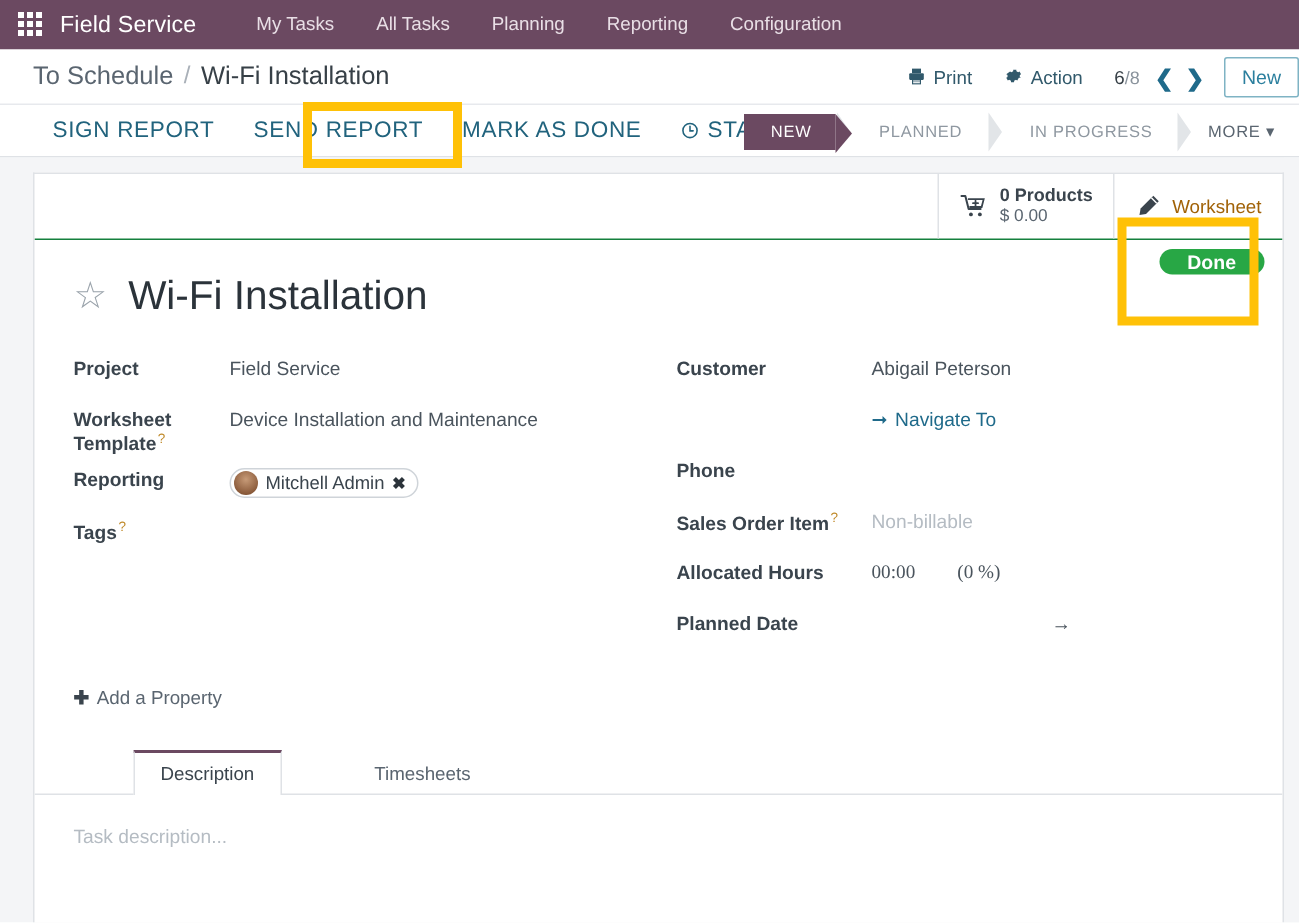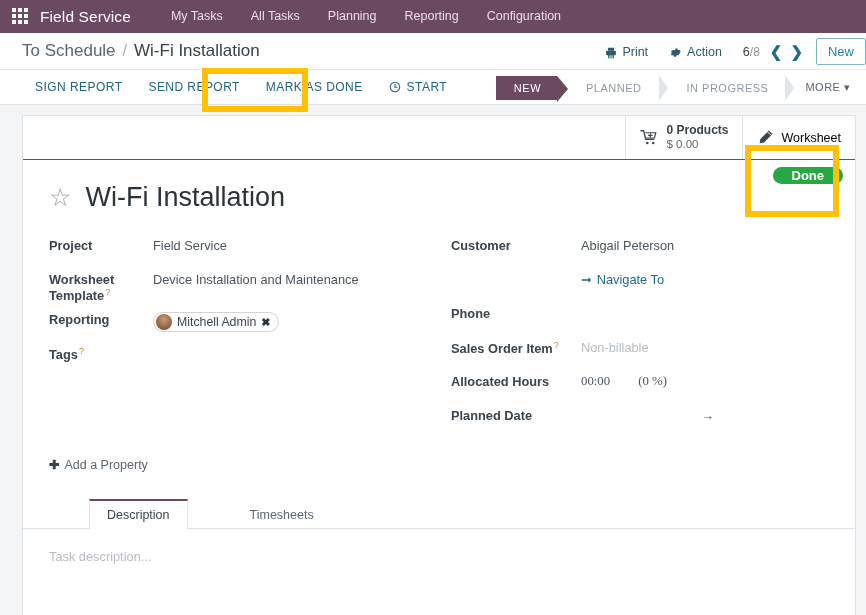--- a/index.html
+++ b/index.html
@@ -61,21 +61,21 @@
 
   .cp-right {
     position: absolute;
     right: 0; top: 0;
     height: 37px;
     display: flex;
     align-items: center;
     gap: 0;
   }
   .cp-btn {
-    display: flex; align-items: flex-end; gap: 5px;
+    display: flex; align-items: flex-start; gap: 5px;
     font-size: 12.5px; color: #31596b;
     padding: 0 11px;
     cursor: pointer;
     white-space: nowrap;
   }
   .pager {
     font-size: 12px; color: #5a6570;
     margin-left: 10px; margin-right: 6px;
     white-space: nowrap;
     cursor: pointer;
@@ -101,21 +101,21 @@
   .cp-bottom {
     height: 35px;
     background: #ffffff;
     border-bottom: 1px solid #dfe2e6;
     display: flex;
     align-items: center;
     padding-left: 22px;
     position: relative;
   }
   .act-btn {
-    font-size: 12px;
+    font-size: 15px;
     color: #21637d;
     letter-spacing: .45px;
     padding: 0 13px;
     line-height: 34px;
     cursor: pointer;
     display: inline-flex;
     align-items: center;
     gap: 6px;
     white-space: nowrap;
   }
@@ -191,21 +191,21 @@
   }
   .sb {
     display: flex; align-items: center; gap: 7px;
     padding: 0 14px;
     border-left: 1px solid #dfe2e6;
     cursor: pointer;
   }
   .sb-txt { line-height: 1.12; }
   .sb-t1 { font-size: 12px; color: #3a444d; font-weight: bold; }
   .sb-t2 { font-size: 11.5px; color: #5a6570; }
-  .sb-one { font-size: 12.5px; color: #000000; }
+  .sb-one { font-size: 12.5px; color: #a16207; }
 
   .sheet-body { padding: 22px 26px 0 26px; position: relative; }
 
   .title-row { display: flex; align-items: center; gap: 14px; margin-bottom: 22px; }
   .star { font-size: 25px; color: #9aa3ab; cursor: pointer; line-height: 1; }
   .rec-title { font-size: 27px; color: #2b333a; font-weight: 400; }
 
   .done-wrap { position: absolute; right: 12px; top: 6px; }
   .hl-done {
     position: absolute;

